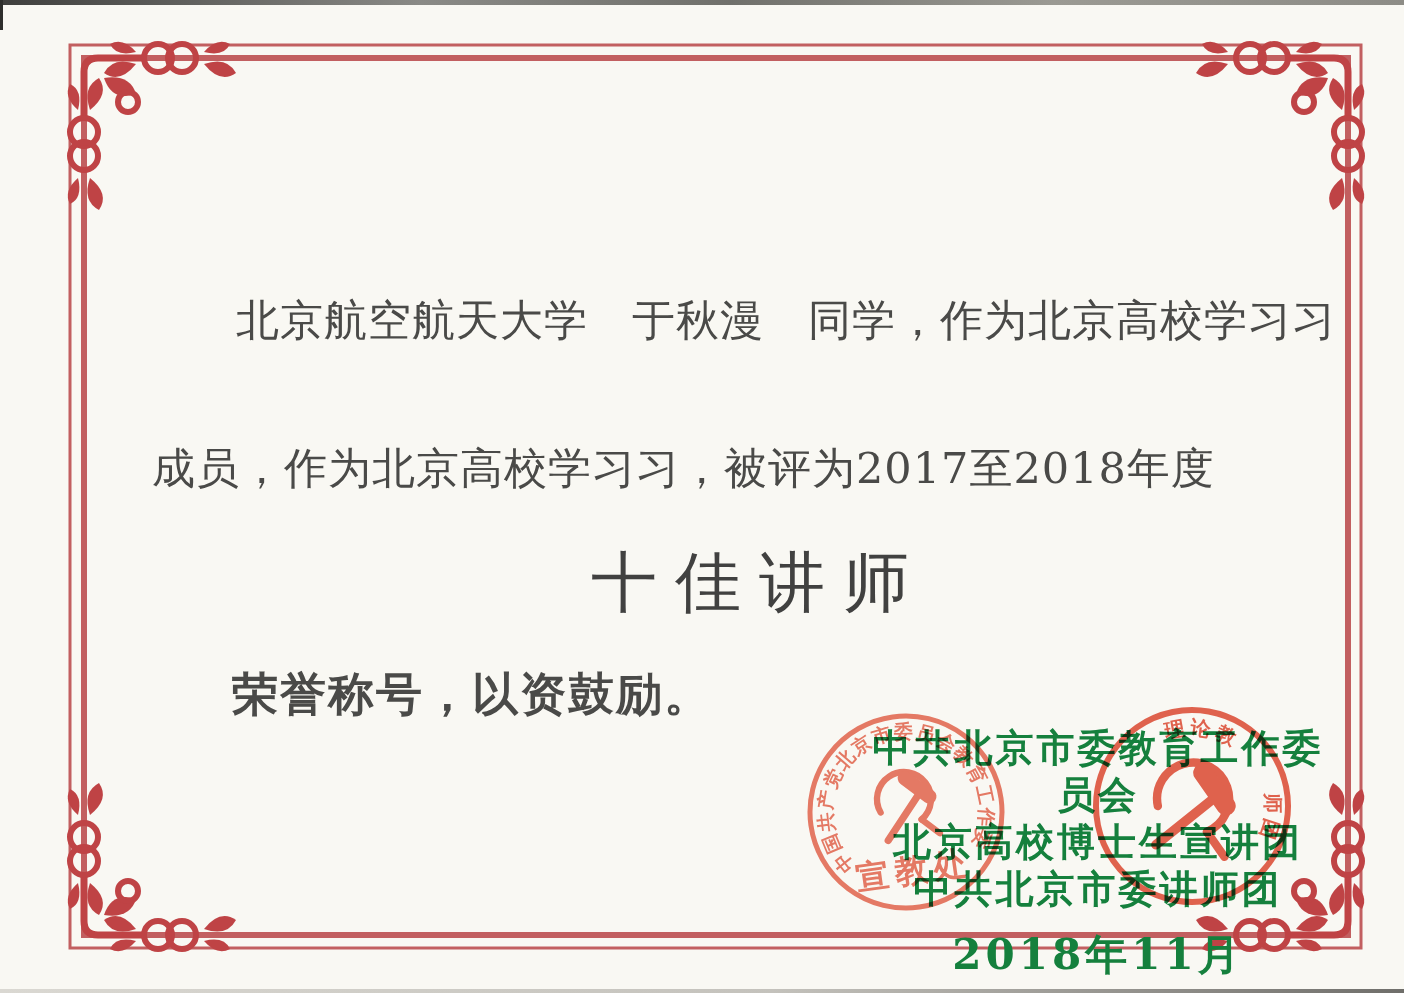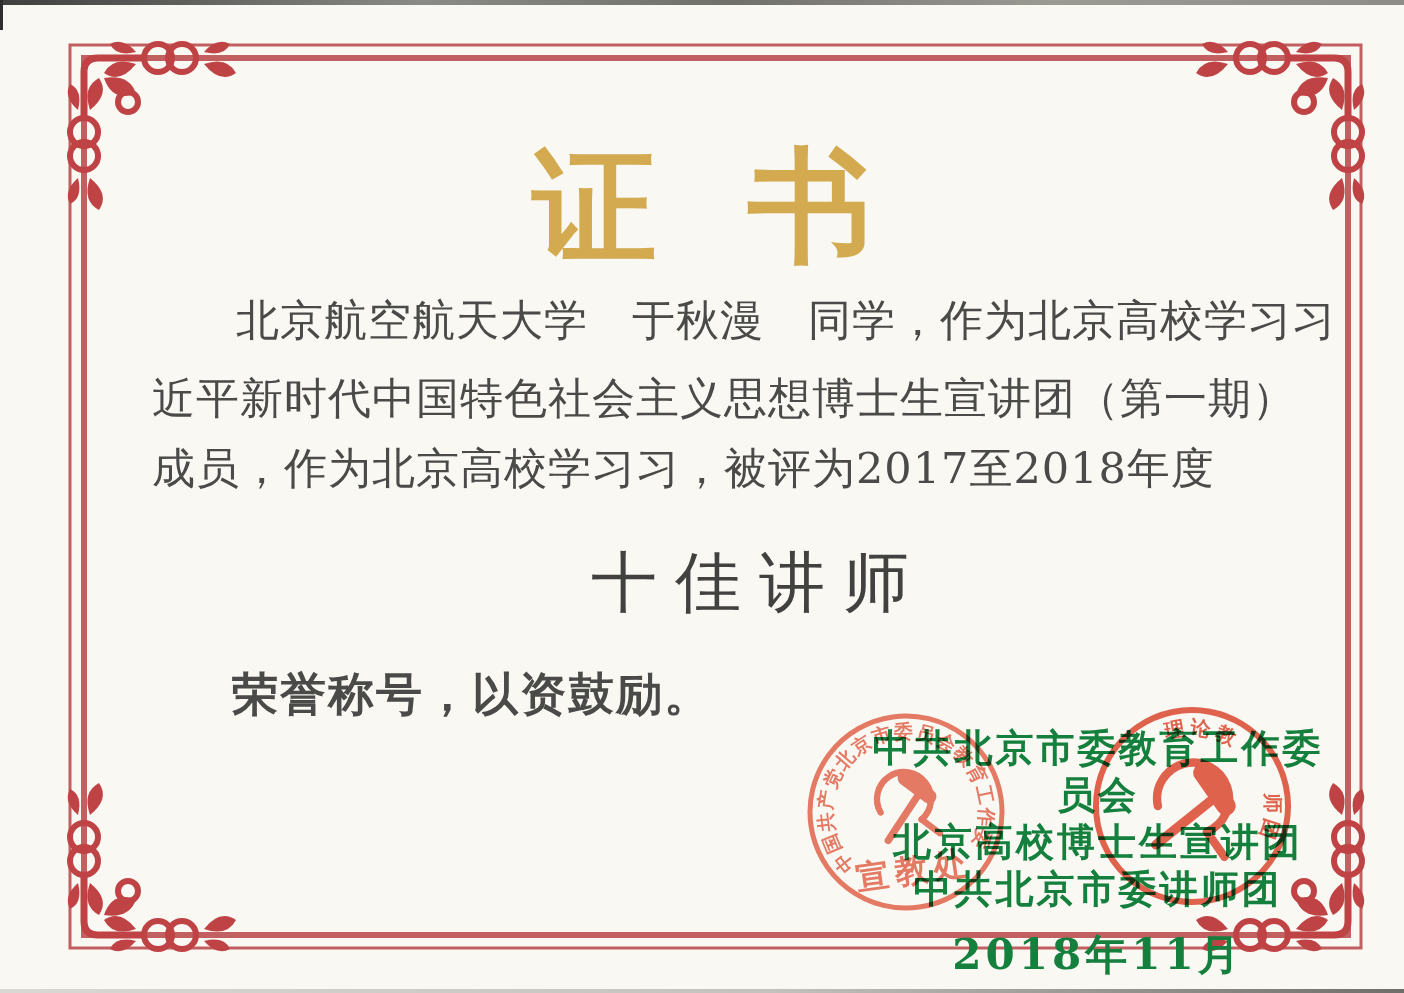--- a/index.html
+++ b/index.html
@@ -79,24 +79,22 @@
 
     <rect x="70" y="45" width="1291" height="903" fill="none" stroke="#c25f60" stroke-width="3"></rect>
 
     <rect x="84" y="58" width="1264" height="877" fill="none" stroke="#c25f60" stroke-width="6"></rect>
     <use href="#corner-orn" transform="translate(84,58)"></use>
     <use href="#corner-orn" transform="translate(1348,58) scale(-1,1)"></use>
     <use href="#corner-orn" transform="translate(84,935) scale(1,-1)"></use>
     <use href="#corner-orn" transform="translate(1348,935) scale(-1,-1)"></use>
   </svg>
 
-  <div class="title">证 书</div>
 
   <div class="body-line l1">北京航空航天大学　于秋漫　同学，作为北京高校学习习</div>
-  <div class="body-line l2">近平新时代中国特色社会主义思想博士生宣讲团（第一期）</div>
   <div class="body-line l3">成员，作为北京高校学习习，被评为2017至2018年度</div>
 
   <div class="award">十佳讲师</div>
 
   <div class="closing">荣誉称号，以资鼓励。</div>
 
   <div class="signature">
     <div>中共北京市委教育工作委员会</div>
     <div>北京高校博士生宣讲团</div>
     <div>中共北京市委讲师团</div>

